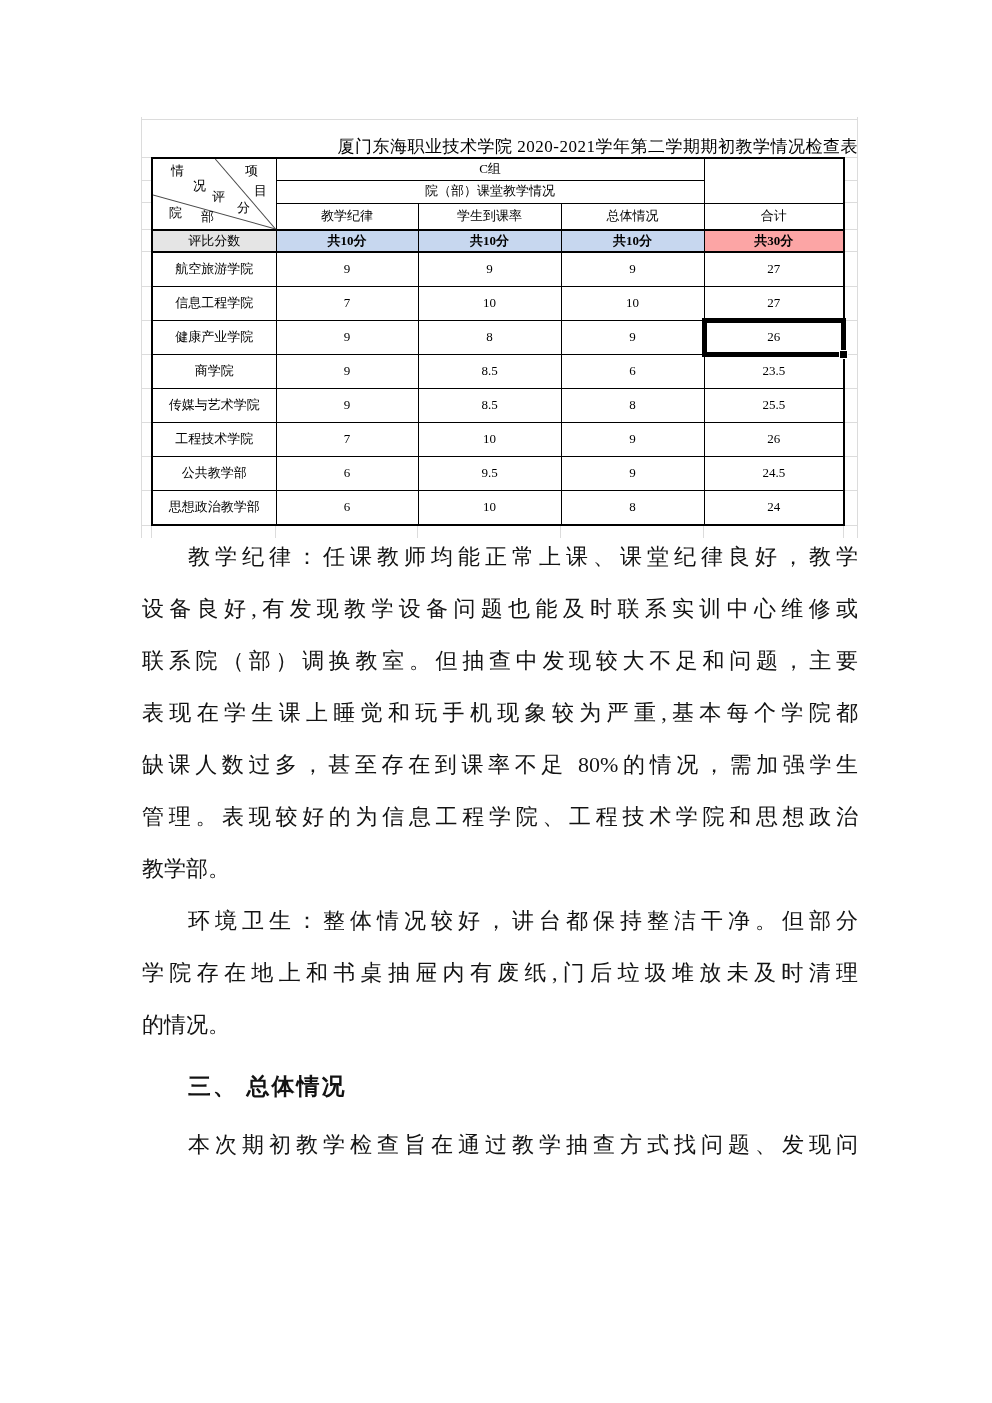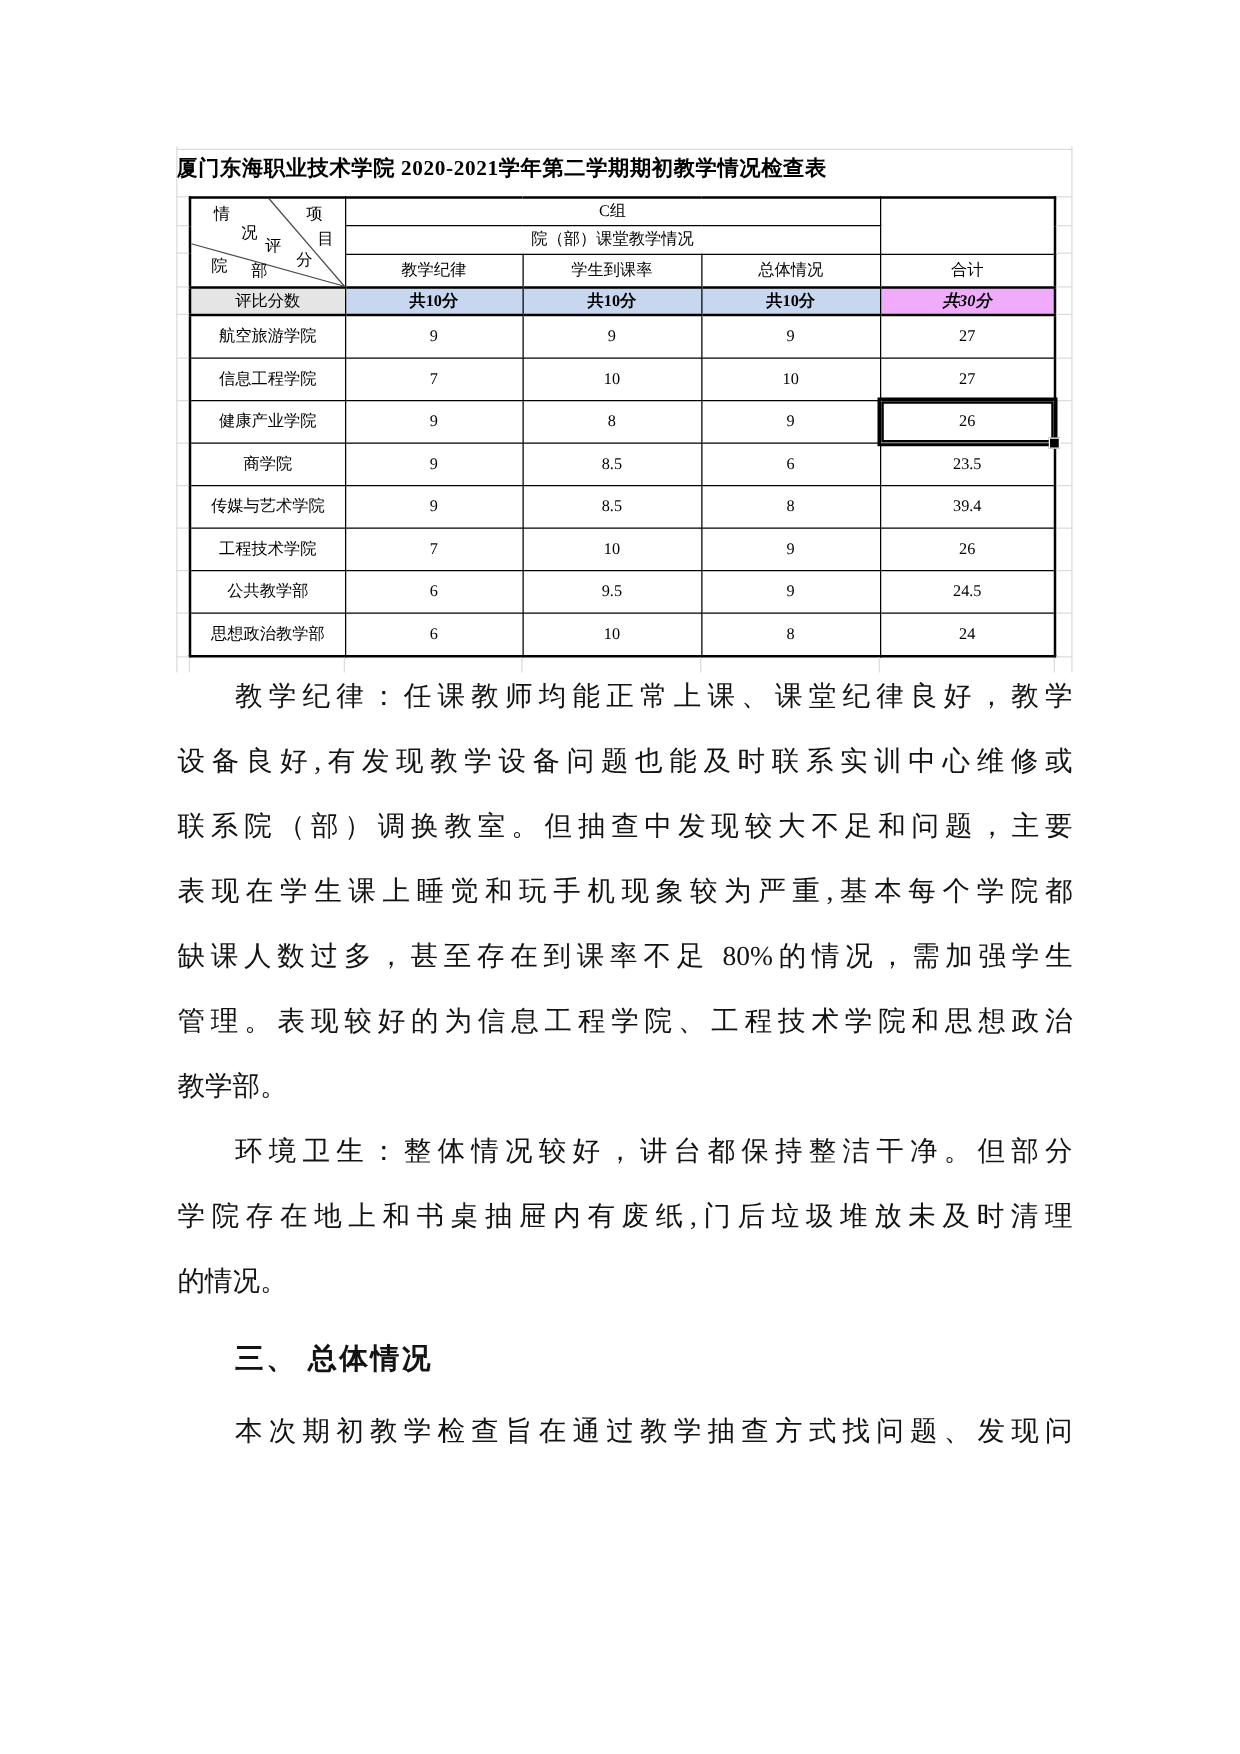--- a/index.html
+++ b/index.html
@@ -4,22 +4,22 @@
 <style>
   html,body{margin:0;padding:0;background:#fff;}
   .page{
     position:relative;width:992px;height:1403px;margin:0 auto;background:#ffffff;
     font-family:"Liberation Serif","DejaVu Serif",serif;color:#000;overflow:hidden;
   }
 
   
   .sheet{position:absolute;left:141px;top:117px;width:717px;height:421px;}
   .sheet-title{
-    position:absolute;left:0;top:6px;width:100%;text-align:left;
-    font-size:17px;font-weight:bold;letter-spacing:.5px;white-space:nowrap;
+    position:absolute;left:0;top:18px;width:100%;text-align:right;
+    font-size:17px;font-weight:normal;letter-spacing:.5px;white-space:nowrap;
   }
   table.insp{
     position:absolute;left:10px;top:40px;width:692px;
     border-collapse:collapse;table-layout:fixed;border:2px solid #000;
   }
   table.insp td{
     border:1px solid #000;text-align:center;vertical-align:middle;
     font-size:13px;padding:0;line-height:1.15;background:#fff;
   }
   tr.r-group td{height:21px;}
@@ -103,21 +103,21 @@
             <td>教学纪律</td>
             <td>学生到课率</td>
             <td>总体情况</td>
             <td>合计</td>
           </tr>
         <tr class="r-score" id="score-row">
           <td style="background: #e5e5e5;">评比分数</td>
         <td class="val" style="background: rgb(199, 215, 239);">共10分</td>
             <td class="val" style="background: rgb(199, 215, 239);">共10分</td>
             <td class="val" style="background: rgb(199, 215, 239);">共10分</td>
-            <td class="val" style="background: #f0abfc; font-style: italic;">共30分</td>
+            <td class="val" style="background: #fca5a5;">共30分</td>
           </tr>
       <tr class="r-data">
             <td>航空旅游学院</td>
             <td>9</td>
             <td>9</td>
             <td>9</td>
             <td>27</td>
           </tr>
           <tr class="r-data">
             <td>信息工程学院</td>
@@ -138,21 +138,21 @@
             <td>9</td>
             <td>8.5</td>
             <td>6</td>
             <td>23.5</td>
           </tr>
           <tr class="r-data">
             <td>传媒与艺术学院</td>
             <td>9</td>
             <td>8.5</td>
             <td>8</td>
-            <td>39.4</td>
+            <td>25.5</td>
           </tr>
           <tr class="r-data">
             <td>工程技术学院</td>
             <td>7</td>
             <td>10</td>
             <td>9</td>
             <td>26</td>
           </tr>
           <tr class="r-data">
             <td>公共教学部</td>

